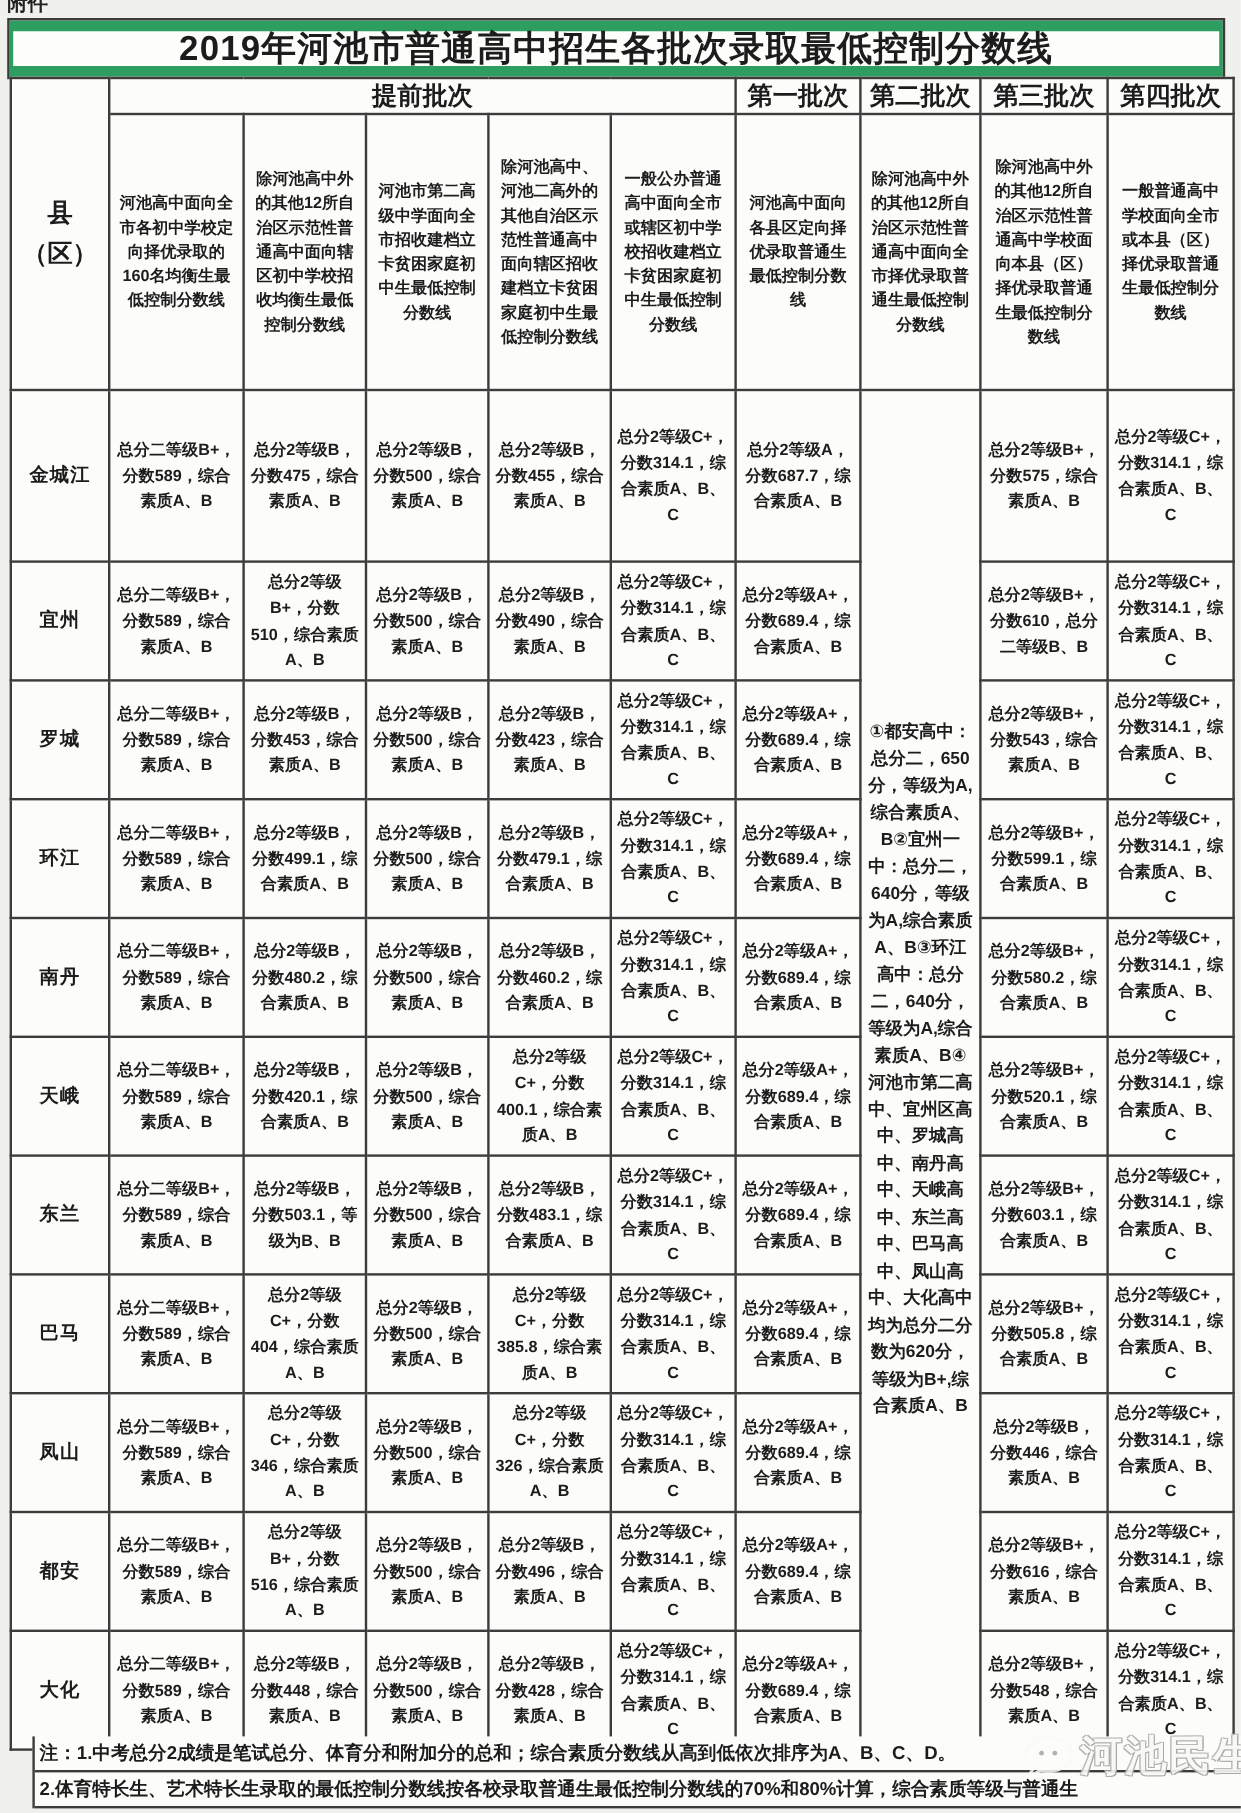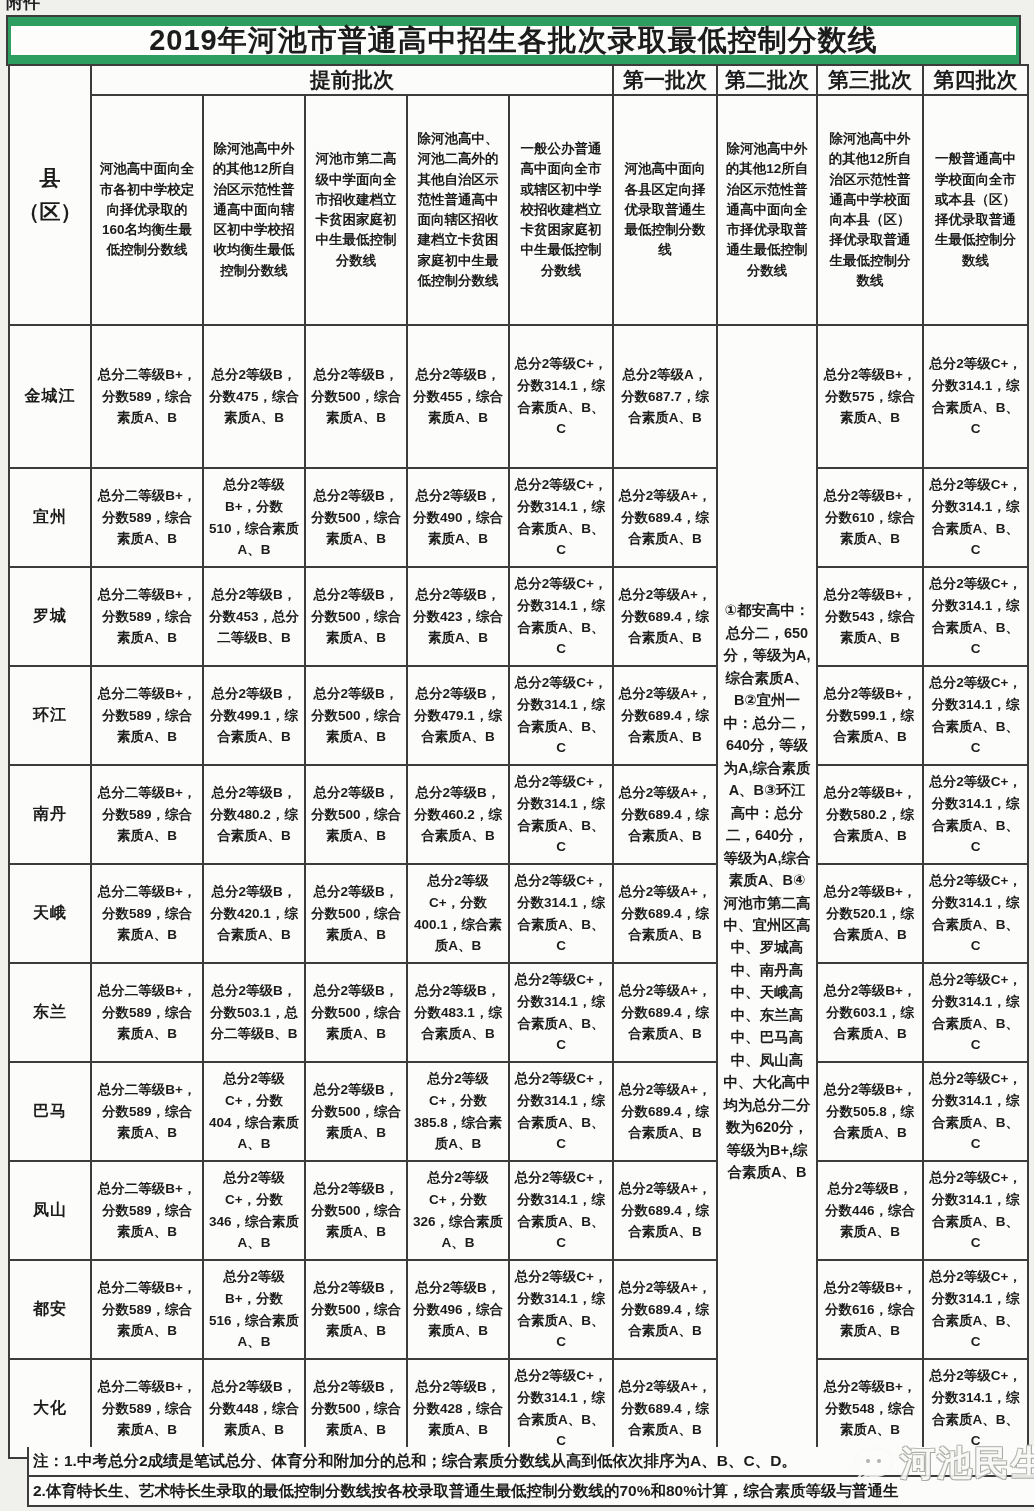--- a/index.html
+++ b/index.html
@@ -116,27 +116,27 @@
         <td class="score-cell">总分2等级C+，分数314.1，综合素质A、B、C</td>
       </tr>
       <tr class="data">
         <td class="county">宜州</td>
         <td class="score-cell">总分二等级B+，分数589，综合素质A、B</td>
         <td class="score-cell">总分2等级B+，分数510，综合素质A、B</td>
         <td class="score-cell">总分2等级B，分数500，综合素质A、B</td>
         <td class="score-cell">总分2等级B，分数490，综合素质A、B</td>
         <td class="score-cell">总分2等级C+，分数314.1，综合素质A、B、C</td>
         <td class="score-cell">总分2等级A+，分数689.4，综合素质A、B</td>
-        <td class="score-cell">总分2等级B+，分数610，综合素质A、B</td>
+        <td class="score-cell">总分2等级B+，分数610，总分二等级B、B</td>
         <td class="score-cell">总分2等级C+，分数314.1，综合素质A、B、C</td>
       </tr>
       <tr class="data">
         <td class="county">罗城</td>
         <td class="score-cell">总分二等级B+，分数589，综合素质A、B</td>
-        <td class="score-cell">总分2等级B，分数453，总分二等级B、B</td>
+        <td class="score-cell">总分2等级B，分数453，综合素质A、B</td>
         <td class="score-cell">总分2等级B，分数500，综合素质A、B</td>
         <td class="score-cell">总分2等级B，分数423，综合素质A、B</td>
         <td class="score-cell">总分2等级C+，分数314.1，综合素质A、B、C</td>
         <td class="score-cell">总分2等级A+，分数689.4，综合素质A、B</td>
         <td class="score-cell">总分2等级B+，分数543，综合素质A、B</td>
         <td class="score-cell">总分2等级C+，分数314.1，综合素质A、B、C</td>
       </tr>
       <tr class="data">
         <td class="county">环江</td>
         <td class="score-cell">总分二等级B+，分数589，综合素质A、B</td>
@@ -166,21 +166,21 @@
         <td class="score-cell">总分2等级B，分数500，综合素质A、B</td>
         <td class="score-cell">总分2等级C+，分数400.1，综合素质A、B</td>
         <td class="score-cell">总分2等级C+，分数314.1，综合素质A、B、C</td>
         <td class="score-cell">总分2等级A+，分数689.4，综合素质A、B</td>
         <td class="score-cell">总分2等级B+，分数520.1，综合素质A、B</td>
         <td class="score-cell">总分2等级C+，分数314.1，综合素质A、B、C</td>
       </tr>
       <tr class="data">
         <td class="county">东兰</td>
         <td class="score-cell">总分二等级B+，分数589，综合素质A、B</td>
-        <td class="score-cell">总分2等级B，分数503.1，总分二等级B、B</td>
+        <td class="score-cell">总分2等级B，分数503.1，等级为B、B</td>
         <td class="score-cell">总分2等级B，分数500，综合素质A、B</td>
         <td class="score-cell">总分2等级B，分数483.1，综合素质A、B</td>
         <td class="score-cell">总分2等级C+，分数314.1，综合素质A、B、C</td>
         <td class="score-cell">总分2等级A+，分数689.4，综合素质A、B</td>
         <td class="score-cell">总分2等级B+，分数603.1，综合素质A、B</td>
         <td class="score-cell">总分2等级C+，分数314.1，综合素质A、B、C</td>
       </tr>
       <tr class="data">
         <td class="county">巴马</td>
         <td class="score-cell">总分二等级B+，分数589，综合素质A、B</td>

